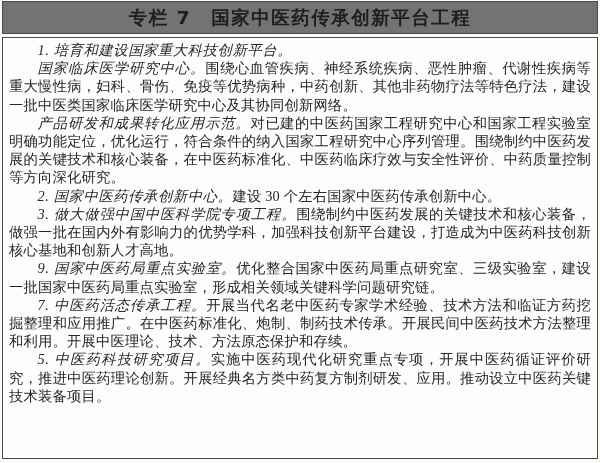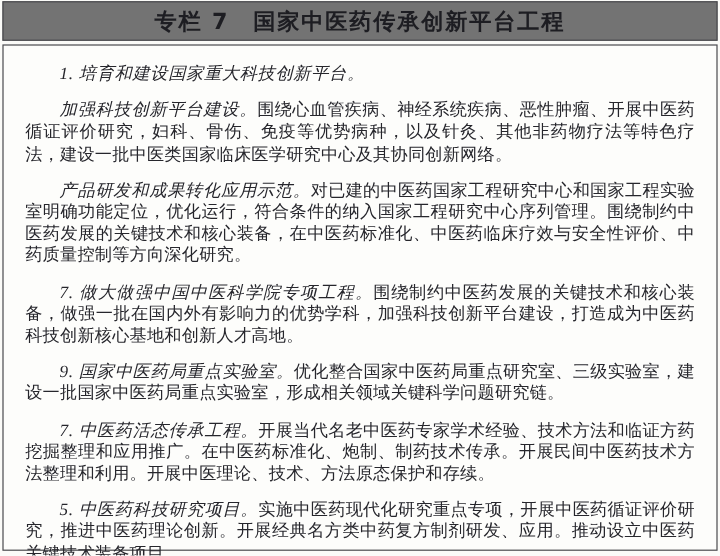--- a/index.html
+++ b/index.html
@@ -42,21 +42,21 @@
     position: absolute;
     left: 2px;
     top: 37px;
     width: 582px;
     height: 413px;
     border: 1px solid #4a4a4e;
     background: #fdfdfb;
     padding: 3px 6px 4px 6px;
   }
   .para {
-    margin: 12px;
+    margin: 0;
     font-size: 14.3px;
     line-height: 18.2px;
     text-indent: 2em;
     text-align: justify;
     letter-spacing: 0.2px;
     color: #26262c;
   }
   .lead {
     font-style: italic; 
     letter-spacing: 0.6px;
@@ -69,21 +69,22 @@
 <body>
 
 <div class="page">
 
   <div class="title-box">
     <h1 class="title">专栏 7　国家中医药传承创新平台工程</h1>
   </div>
 
   <div class="body-box">
     <p class="para"><span class="lead">1. 培育和建设国家重大科技创新平台。</span><span class="rest"></span></p>
-    <p class="para"><span class="lead">加强科技创新平台建设。</span><span class="rest">围绕心血管疾病、神经系统疾病、恶性肿瘤、开展中医药循证评价研究，妇科、骨伤、免疫等优势病种，以及针灸、其他非药物疗法等特色疗法，建设一批中医类国家临床医学研究中心及其协同创新网络。</span></p>
+    <p class="para"><span class="lead">国家临床医学研究中心。</span><span class="rest">围绕心血管疾病、神经系统疾病、恶性肿瘤、代谢性疾病等重大慢性病，妇科、骨伤、免疫等优势病种，中药创新、其他非药物疗法等特色疗法，建设一批中医类国家临床医学研究中心及其协同创新网络。</span></p>
     <p class="para"><span class="lead">产品研发和成果转化应用示范。</span><span class="rest">对已建的中医药国家工程研究中心和国家工程实验室明确功能定位，优化运行，符合条件的纳入国家工程研究中心序列管理。围绕制约中医药发展的关键技术和核心装备，在中医药标准化、中医药临床疗效与安全性评价、中药质量控制等方向深化研究。</span></p>
-    <p class="para"><span class="lead">7. 做大做强中国中医科学院专项工程。</span><span class="rest">围绕制约中医药发展的关键技术和核心装备，做强一批在国内外有影响力的优势学科，加强科技创新平台建设，打造成为中医药科技创新核心基地和创新人才高地。</span></p>
+    <p class="para"><span class="lead">2. 国家中医药传承创新中心。</span><span class="rest">建设 30 个左右国家中医药传承创新中心。</span></p>
+    <p class="para"><span class="lead">3. 做大做强中国中医科学院专项工程。</span><span class="rest">围绕制约中医药发展的关键技术和核心装备，做强一批在国内外有影响力的优势学科，加强科技创新平台建设，打造成为中医药科技创新核心基地和创新人才高地。</span></p>
     <p class="para"><span class="lead">9. 国家中医药局重点实验室。</span><span class="rest">优化整合国家中医药局重点研究室、三级实验室，建设一批国家中医药局重点实验室，形成相关领域关键科学问题研究链。</span></p>
     <p class="para"><span class="lead">7. 中医药活态传承工程。</span><span class="rest">开展当代名老中医药专家学术经验、技术方法和临证方药挖掘整理和应用推广。在中医药标准化、炮制、制药技术传承。开展民间中医药技术方法整理和利用。开展中医理论、技术、方法原态保护和存续。</span></p>
     <p class="para"><span class="lead">5. 中医药科技研究项目。</span><span class="rest">实施中医药现代化研究重点专项，开展中医药循证评价研究，推进中医药理论创新。开展经典名方类中药复方制剂研发、应用。推动设立中医药关键技术装备项目。</span></p>
   </div>
 
 </div>
 
 </body></html>

